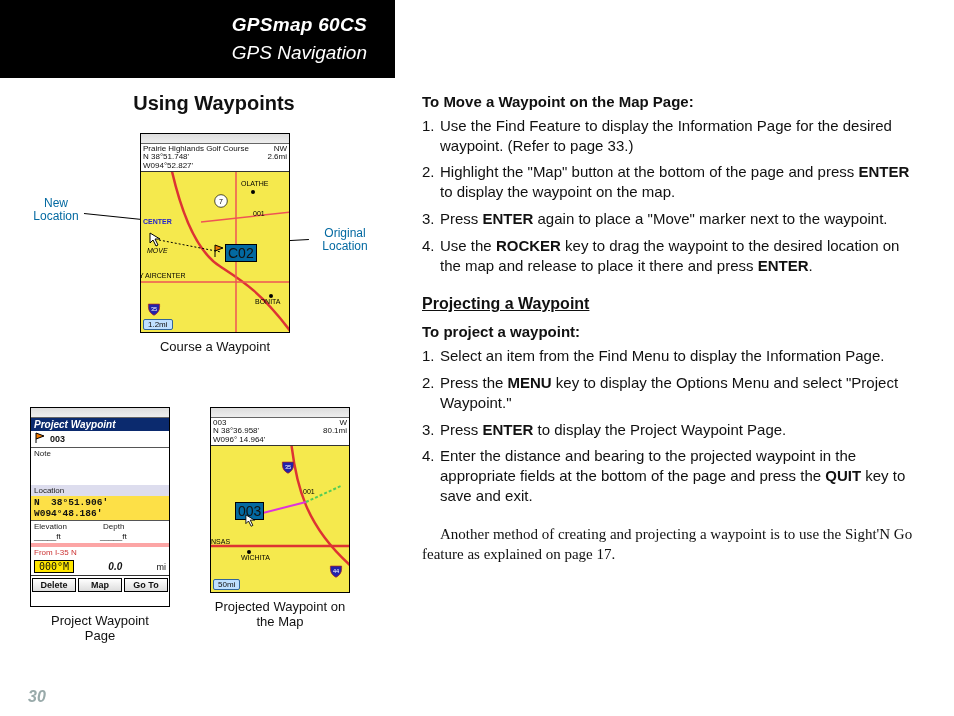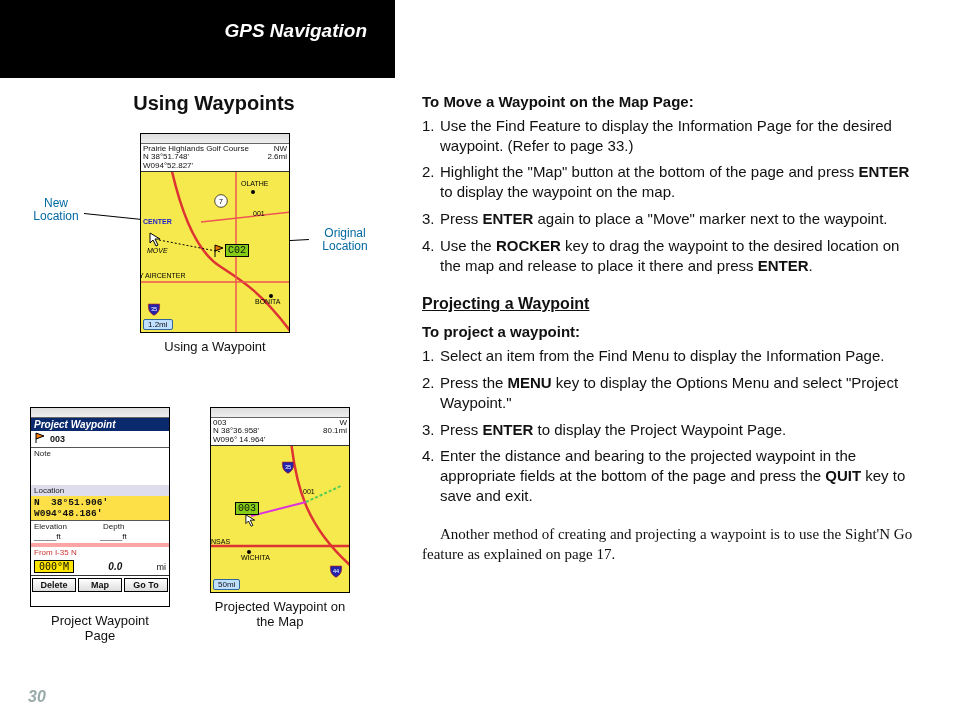--- a/index.html
+++ b/index.html
@@ -18,21 +18,21 @@
     width: 395px;
     height: 78px;
     background: #000;
     color: #fff;
     text-align: right;
     padding: 14px 28px 0 0;
     font-style: italic;
     font-weight: 700;
   }
   .header-bar .model { font-size: 19px; letter-spacing: .3px; }
-  .header-bar .section { font-size: 19px; font-style: italic; font-weight: 700; margin-top: 6px; }
+  .header-bar .section { font-size: 19px; font-style: italic; font-weight: 400; margin-top: 6px; }
   .left-col {
     position: absolute;
     left: 30px; top: 92px;
     width: 368px;
   }
   .left-title {
     font-weight: 700;
     font-size: 20px;
     text-align: center;
     width: 260px;
@@ -66,23 +66,23 @@
   }
   .screen1 {
     width: 150px; height: 200px;
     margin-left: 110px;
     display: flex; flex-direction: column;
   }
   .road { stroke: #d33; stroke-width: 2.5; fill: none; }
   .road-minor { stroke: #e55; stroke-width: 1.5; fill: none; }
   .wpt-box {
     position: absolute;
-    font-size: 10px;
-    font-family: Liberation Mono, monospace;
-    background: #84cc16;
+    font-size: 14px;
+    font-family: Liberation Sans, sans-serif;
+    background: #0369a1;
     border: 1px solid #000;
     padding: 0 2px;
   }
   .town-dot { position:absolute; width:4px; height:4px; background:#000; border-radius:50%; }
   .town-lbl { position:absolute; font-size:7px; font-family: Verdana, sans-serif; color:#000; white-space: nowrap; }
   .callout {
     position: absolute;
     font-size: 12px;
     color: #0369a1;
     text-align: center;
@@ -152,20 +152,21 @@
     font-size: 16px;
   }
   .b { font-weight: 700; }
   .shield { position:absolute; width:14px; height:14px; }
   .shield svg { width:14px; height:14px; }
 </style>
 </head>
 <body>
 
 <div class="header-bar">
+  <div class="model">GPSmap 60CS</div>
   <div class="section">GPS Navigation</div>
 </div>
 
 <div class="left-col">
   <div class="left-title">Using Waypoints</div>
 
   <div class="fig-wrap" style="height:236px;">
     <div class="callout" style="left:-4px; top:64px; width:60px; white-space:pre-line;">New
 Location</div>
     <div class="leader" style="left:54px; top:80px; width:68px; transform: rotate(6deg); transform-origin:left;"></div>
@@ -227,21 +228,21 @@
         </svg>
         <div class="town-dot" style="left:110px; top:18px;"></div>
         <div class="town-lbl" style="left:100px; top:8px;">OLATHE</div>
         <div class="town-lbl" style="left:112px; top:38px;">001</div>
         <div class="town-lbl" style="left:-2px; top:100px;">Y AIRCENTER</div>
         <div class="town-dot" style="left:128px; top:122px;"></div>
         <div class="town-lbl" style="left:114px; top:126px;">BONITA</div>
         <div class="scale-badge">1.2mi</div>
       </div>
     </div>
-    <div class="caption" style="width:150px; margin-left:110px;">Using a Waypoint</div>
+    <div class="caption" style="width:150px; margin-left:110px;">Course a Waypoint</div>
   </div>
 
   <div class="row2">
 
     <div>
       <div class="screen screen2" style="display:flex;flex-direction:column;">
         <div class="status-bar"></div>
         <div class="pw-title">Project Waypoint</div>
         <div class="pw-row" style="display:flex;align-items:center;gap:4px;">
           <span><svg width="12" height="12">

